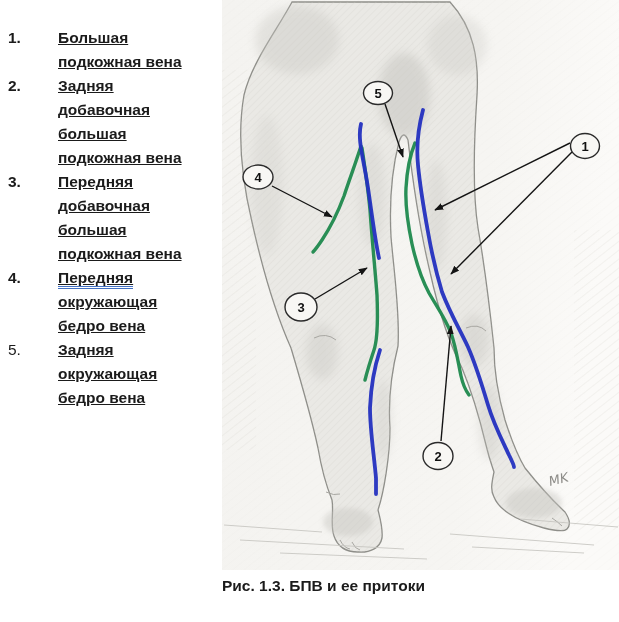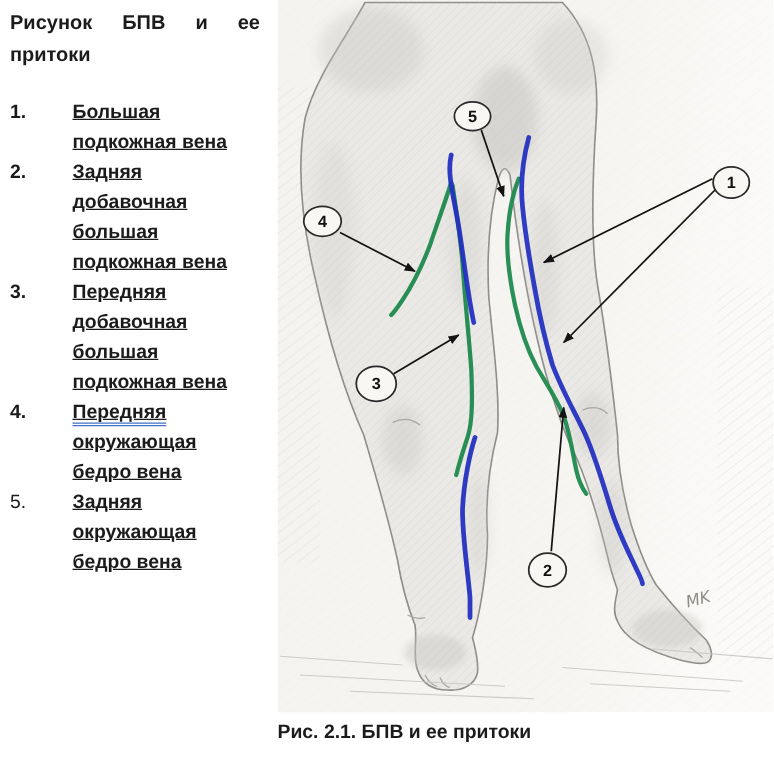--- a/index.html
+++ b/index.html
@@ -32,21 +32,20 @@
   }
   svg text.signature{
     font-family:"DejaVu Sans","Liberation Sans",sans-serif;
     font-size:13px;font-style:italic;fill:#8d8c88;
   }
 </style>
 </head>
 <body>
 
 <div class="legend">
-  <div class="legend-title">Рисунок БПВ и ее притоки</div>
   <div class="legend-list">
 
     <div class="legend-item">
       <div class="num">1.</div>
       <div class="lines">
         <div>Большая</div>
         <div>подкожная вена</div>
       </div>
     </div>
 
@@ -258,13 +257,13 @@
     <g>
       <ellipse cx="156" cy="93" rx="14.5" ry="11.5" fill="#f8f7f4" stroke="#2a2a2a" stroke-width="1.4"></ellipse>
       <text class="callout-num" x="156" y="97.5" text-anchor="middle">5</text>
     </g>
   </g>
 
   <text class="signature" x="328" y="486" transform="rotate(-14 328 486)">MK</text>
 </svg>
 </div>
 
-<div class="caption">Рис. 2.1. БПВ и ее притоки</div>
+<div class="caption">Рис. 1.3. БПВ и ее притоки</div>
 
 </body></html>

